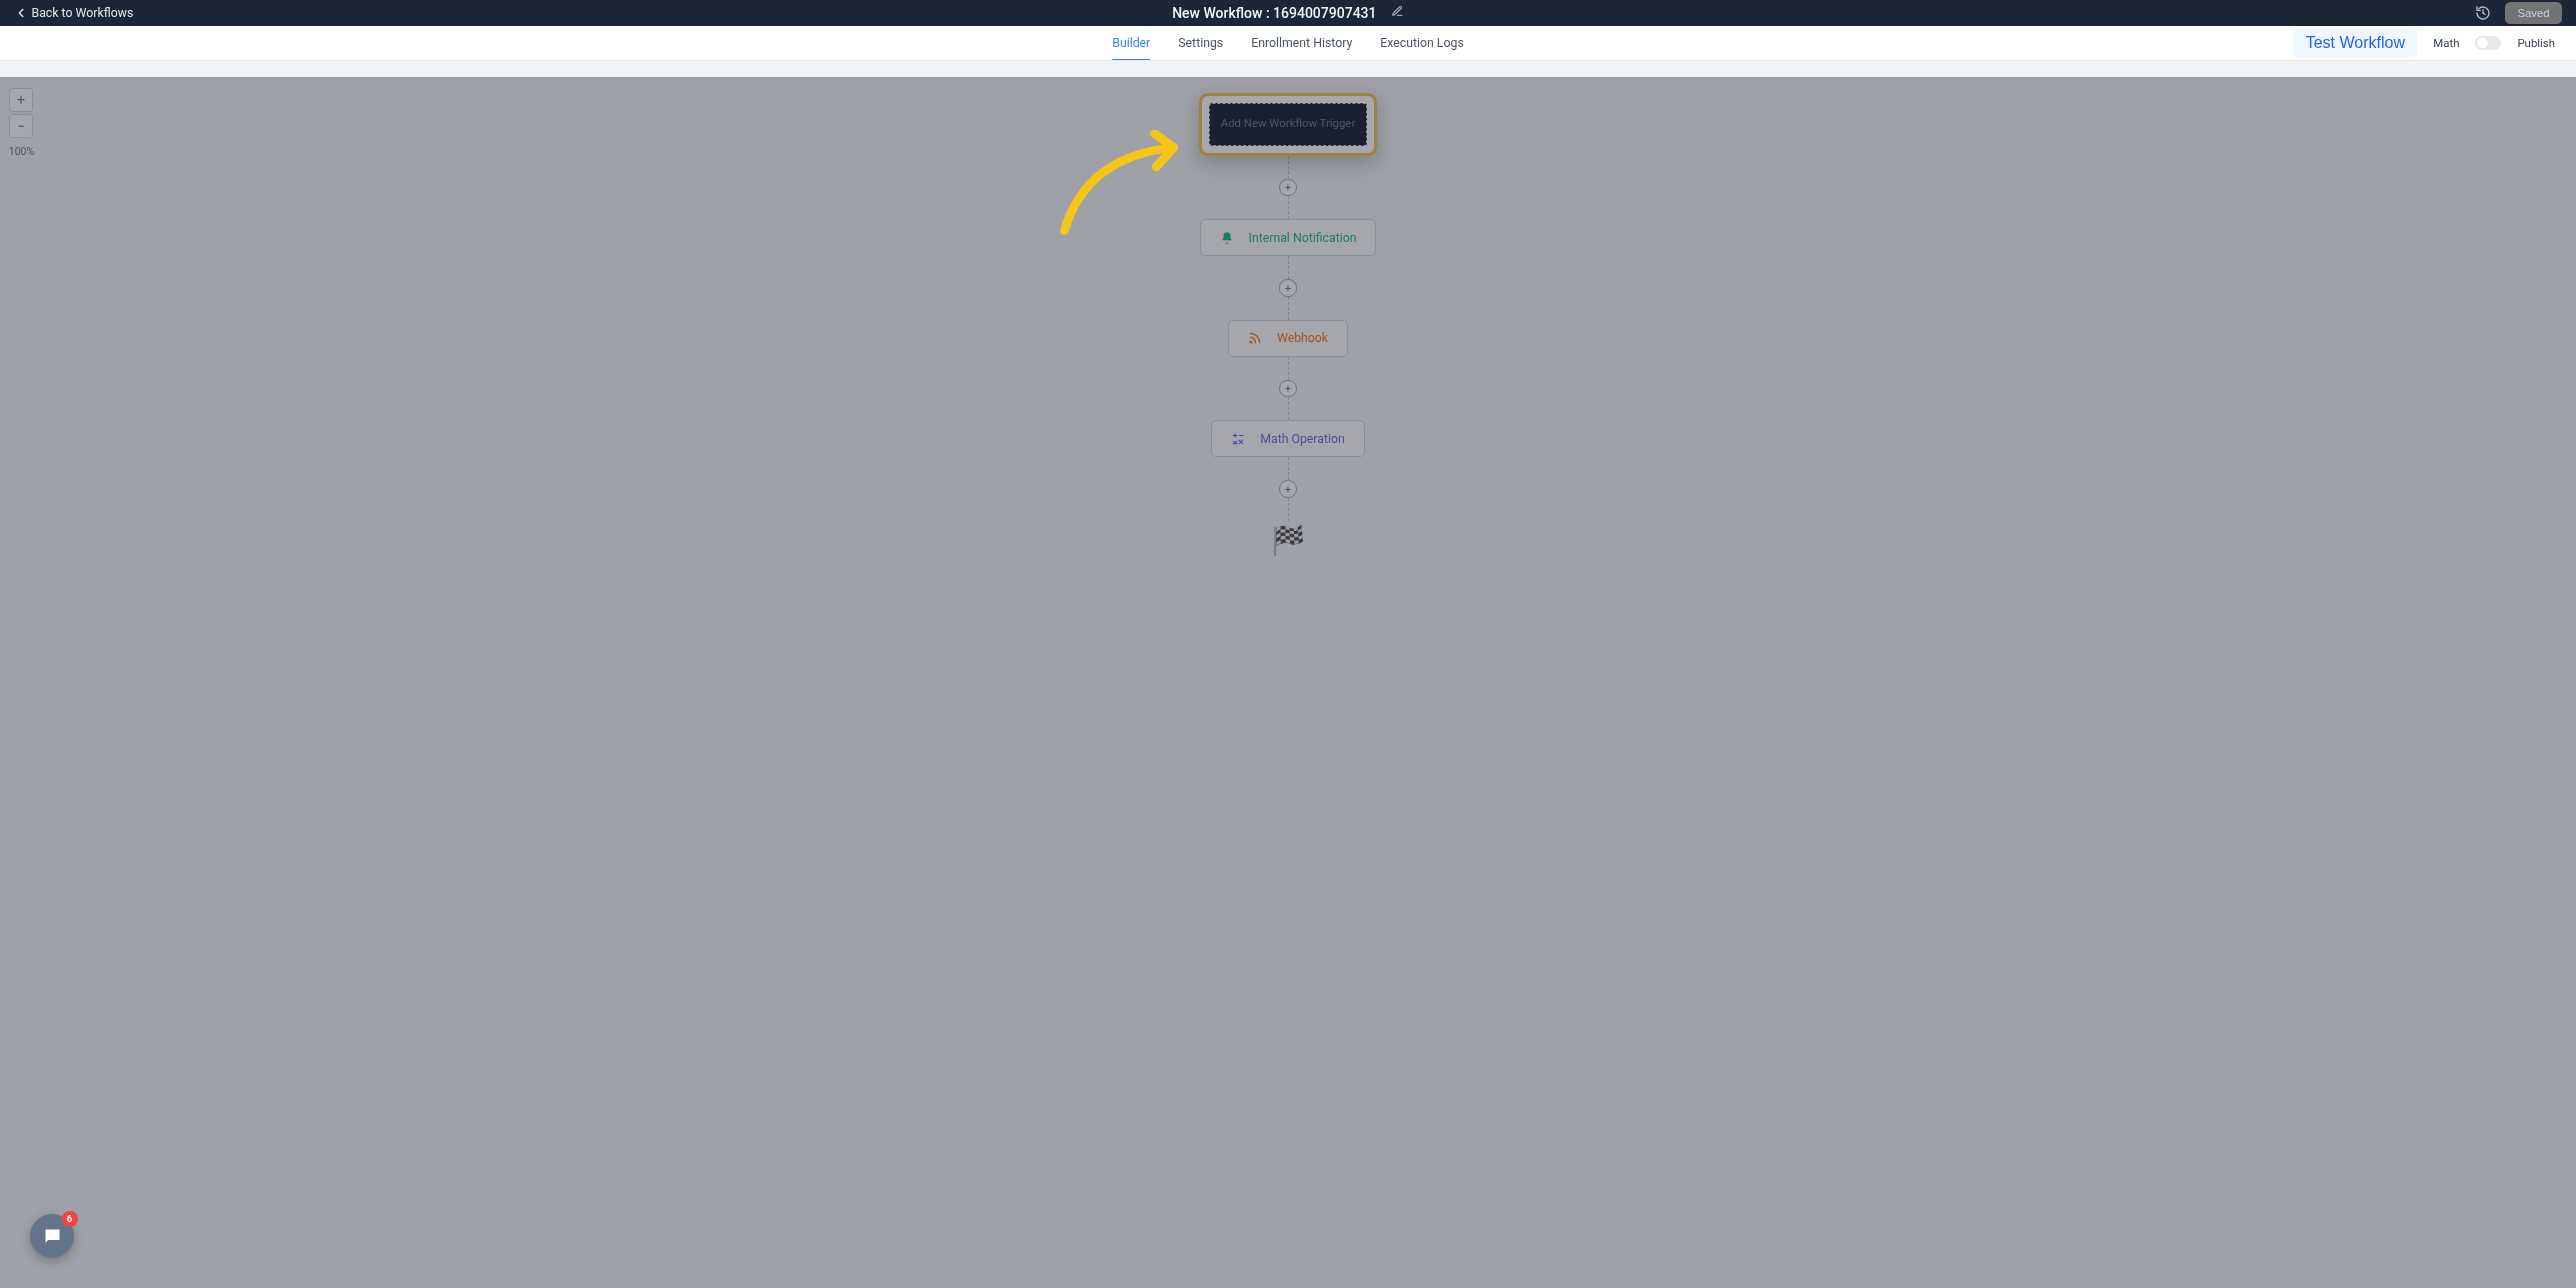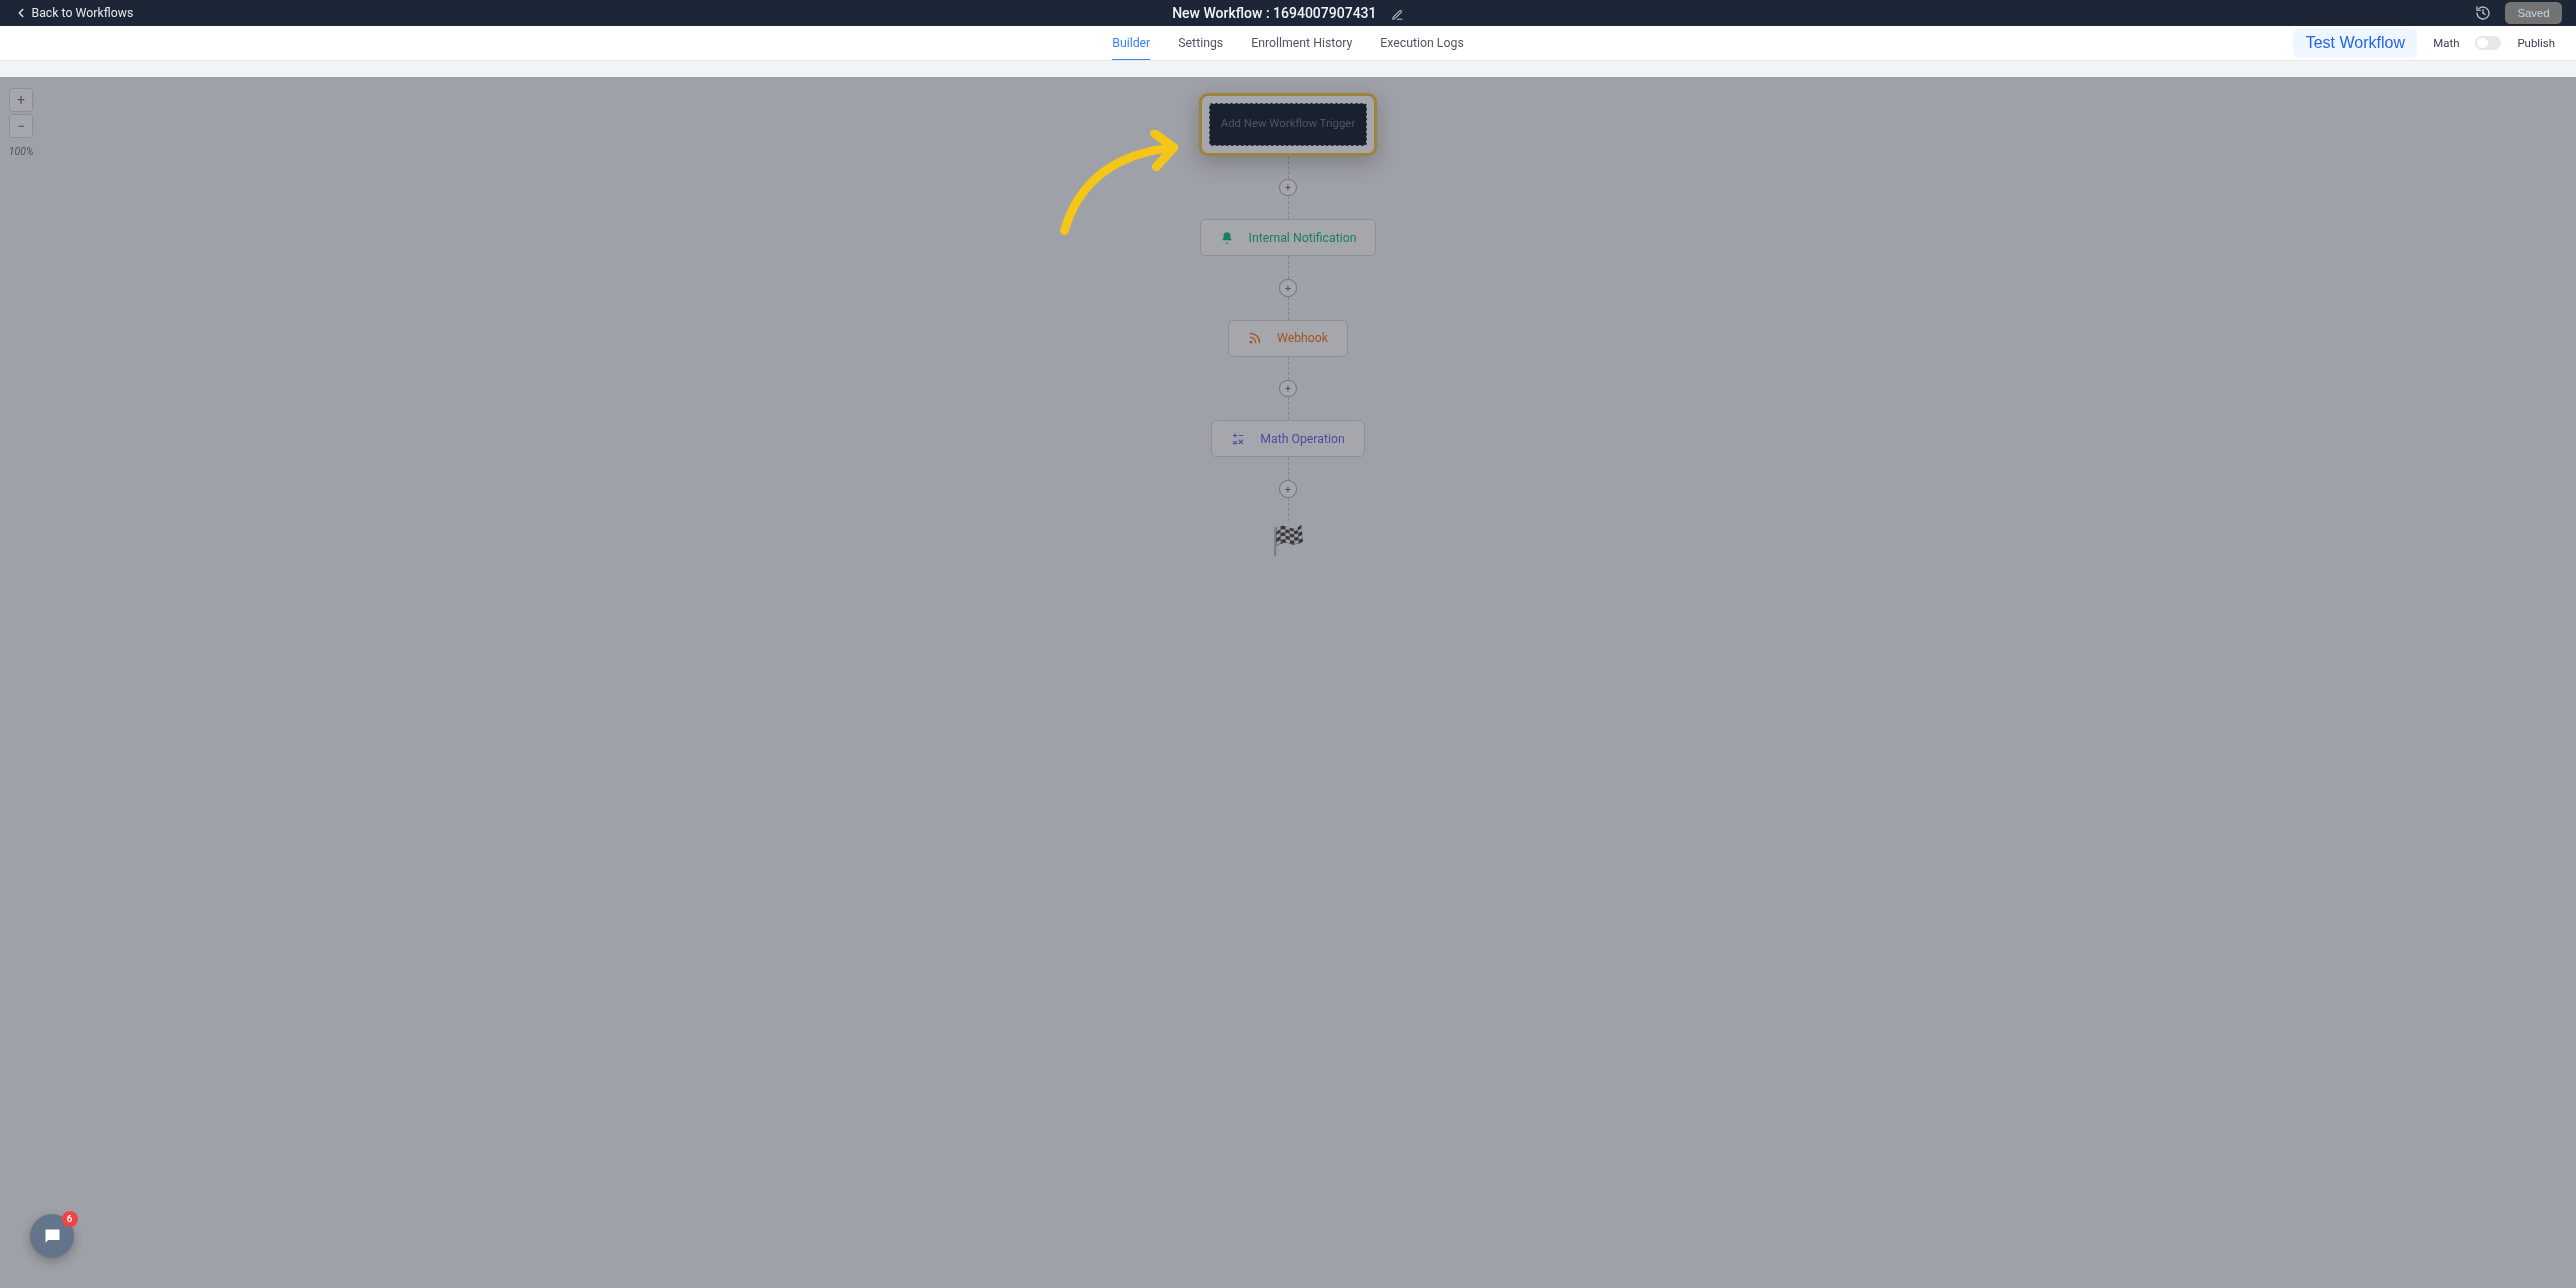--- a/index.html
+++ b/index.html
@@ -23,21 +23,21 @@
     color: #e5e7eb;
     font-size: 12.3px;
     cursor: pointer;
   }
   .back-chevron { width: 14px; height: 14px; }
   .title-wrap {
     position: absolute;
     left: 50%;
     transform: translateX(-50%);
     display: flex;
-    align-items: flex-end;
+    align-items: flex-start;
     gap: 15px;
     color: #f1f5f9;
     font-size: 14px;
     font-weight: 500;
   }
   .edit-pencil { width: 12.3px; height: 12.3px; opacity: .8; }
   .topbar-right {
     margin-left: auto;
     display: flex;
     align-items: center;
@@ -140,21 +140,20 @@
     font-size: 14px;
     color: #6b7280;
     display:flex;align-items:center;justify-content:center;
     cursor:pointer;
   }
   .zoom-level {
     margin-top: 5.3px;
     font-size: 10.5px;
     color: #6b7280;
     text-align: left;
-    font-style: italic;
   }
 
   .flow {
     position: absolute;
     left: 50%;
     top: 16px;
     transform: translateX(-50%);
     display: flex;
     flex-direction: column;
     align-items: center;

